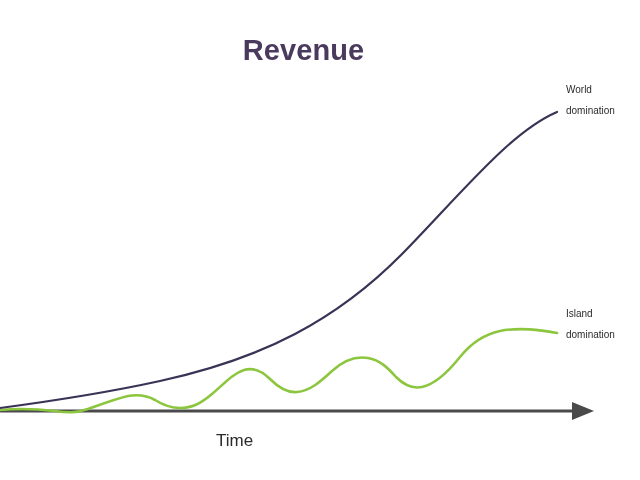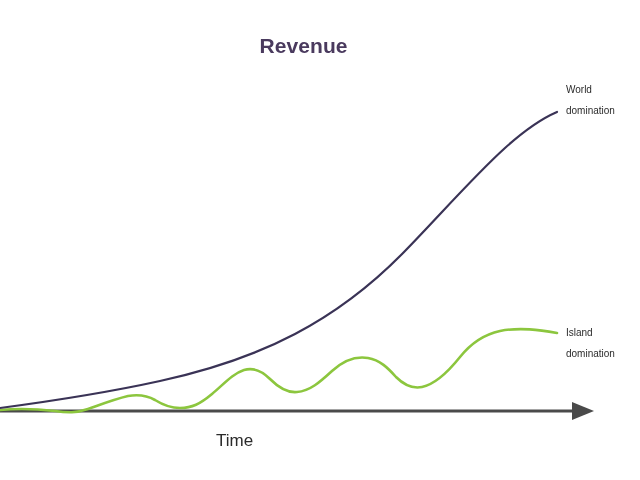--- a/index.html
+++ b/index.html
@@ -22,21 +22,21 @@
     background: #ffffff;
   }
 
   
   #chart-title {
     position: absolute;
     left: 0;
     top: 34px;
     width: 607px;
     text-align: center;
-    font-size: 21px;
+    font-size: 29px;
     font-weight: bold;
     letter-spacing: 0.1px;
     color: #4a3a5e;
     white-space: nowrap;
   }
 
   
   #plot-svg {
     position: absolute;
     left: 0;
@@ -65,21 +65,21 @@
     line-height: 21px;
     color: #2b2b2b;
     white-space: nowrap;
   }
   #series-label-world {
     left: 566px;
     top: 79px;
   }
   #series-label-island {
     left: 566px;
-    top: 322px;
+    top: 303px;
   }
   .series-label-line {
     display: block;
   }
 </style>
 </head>
 <body>
 
 <div id="chart-root">
 

